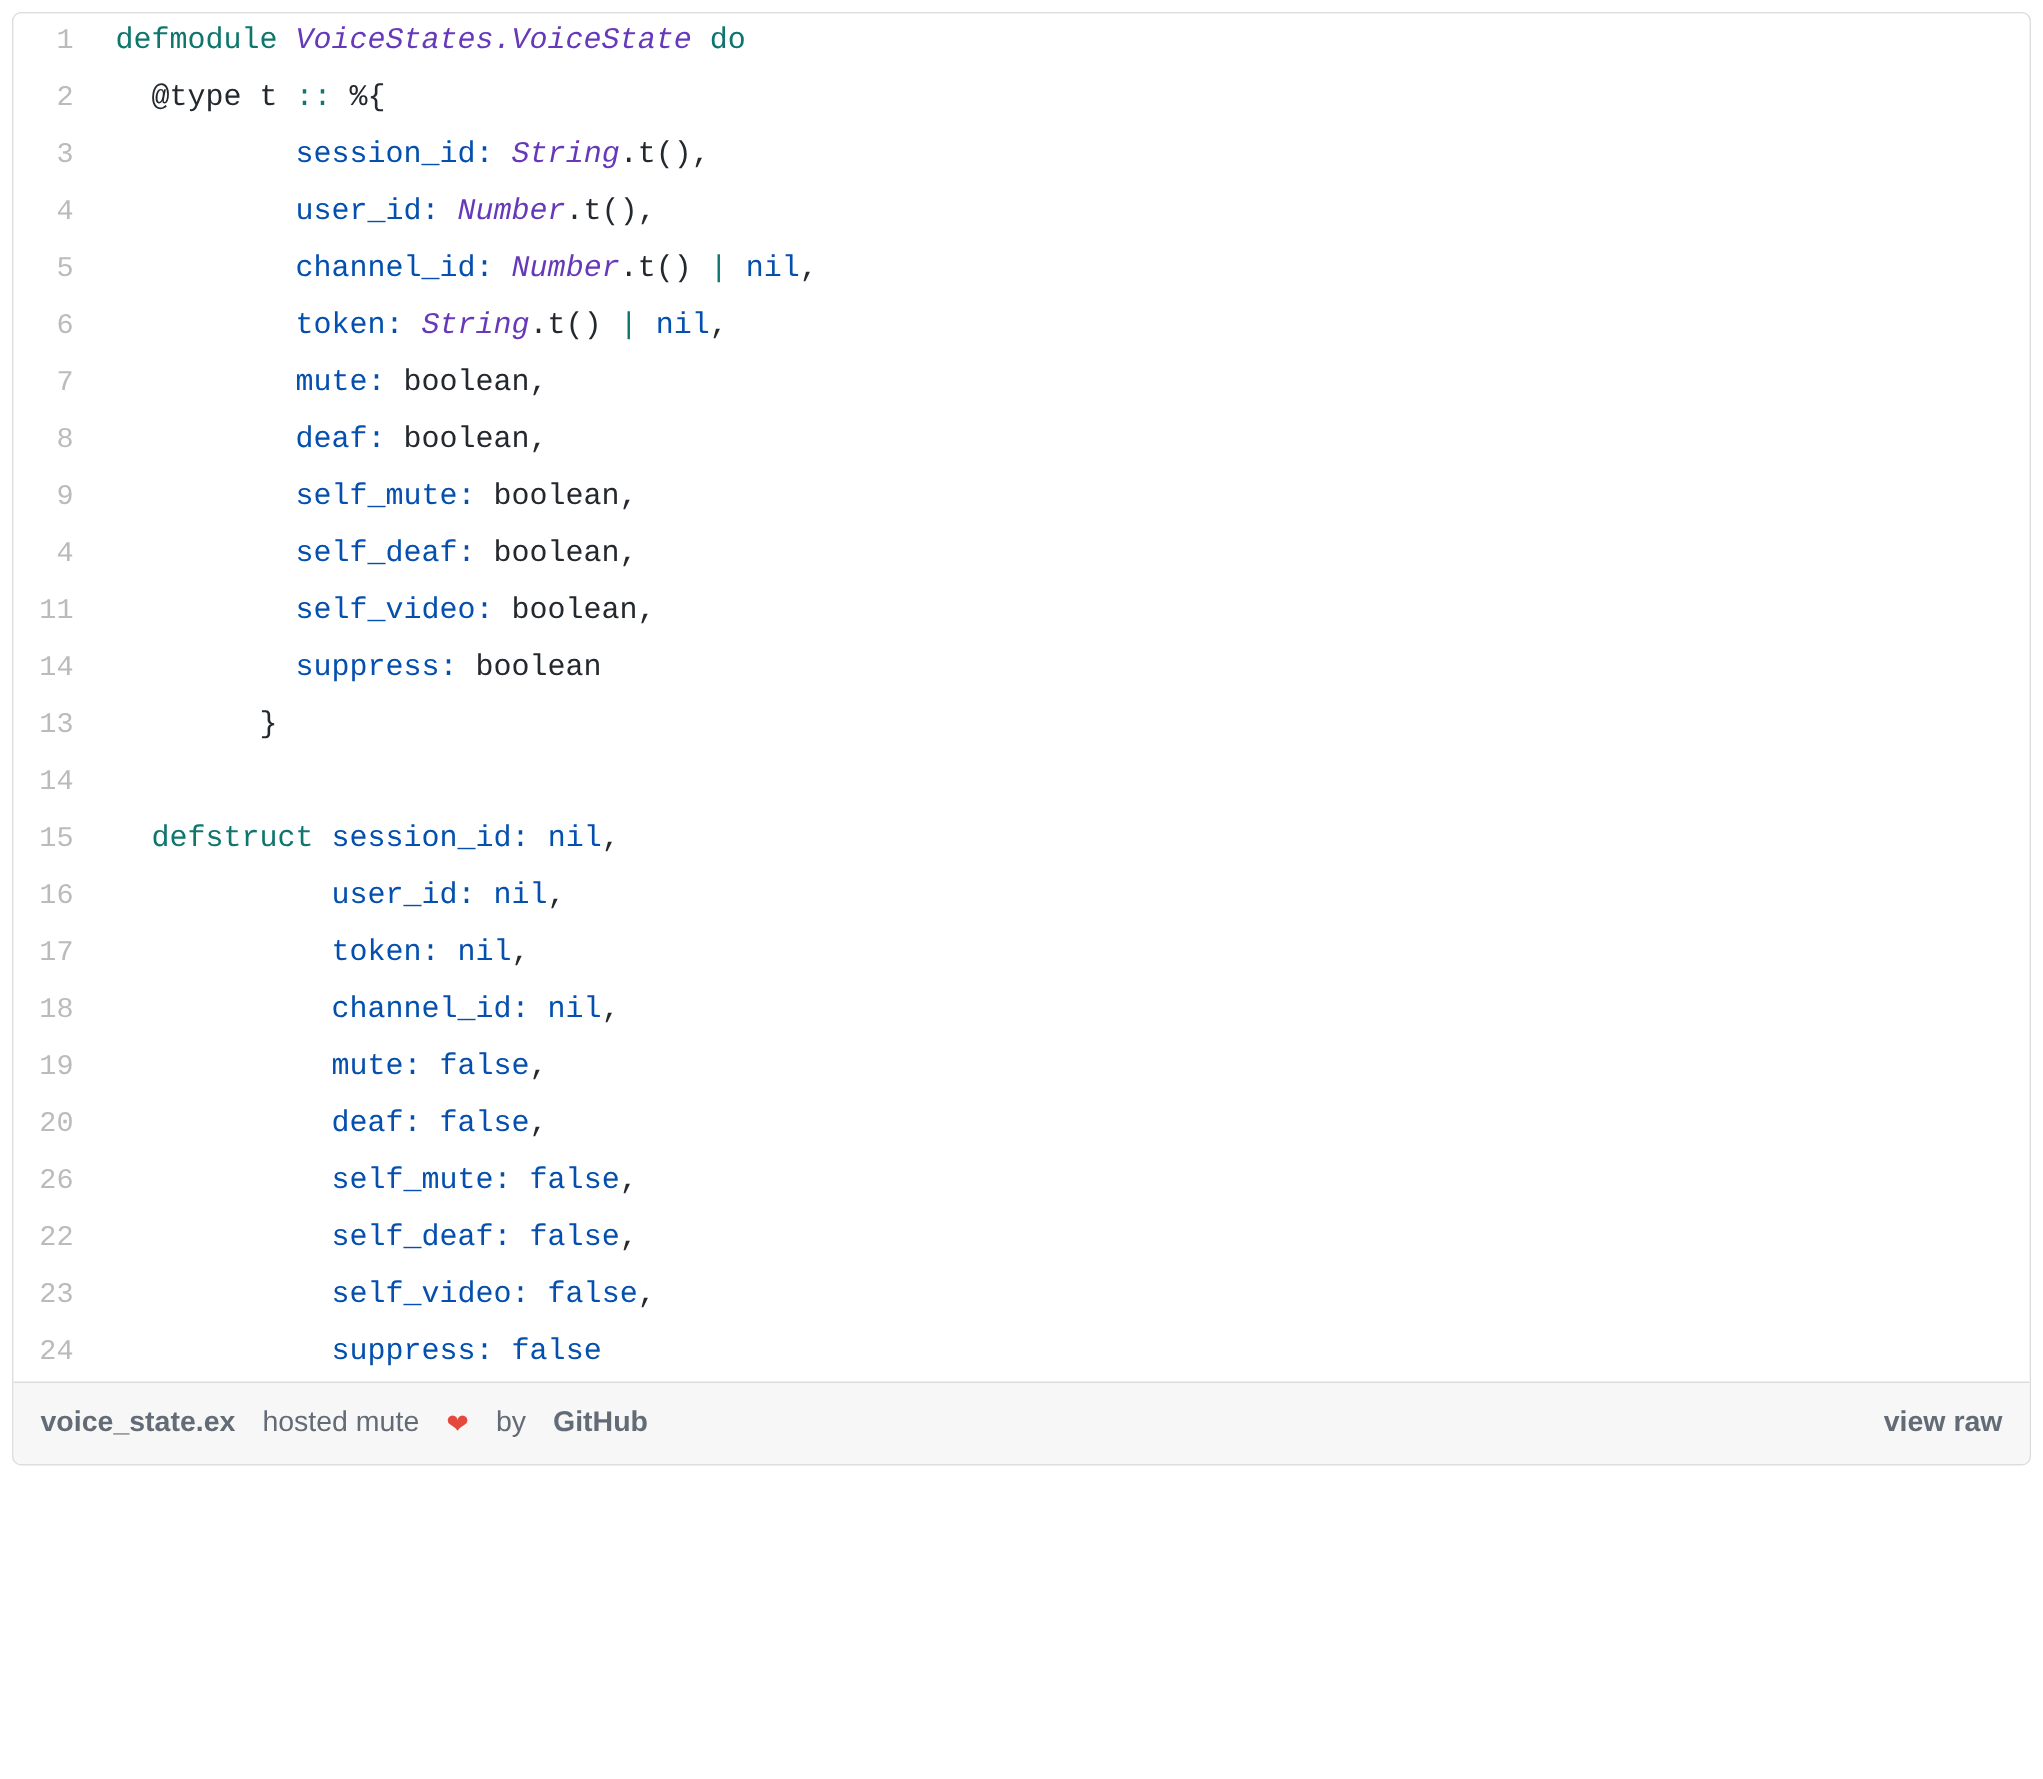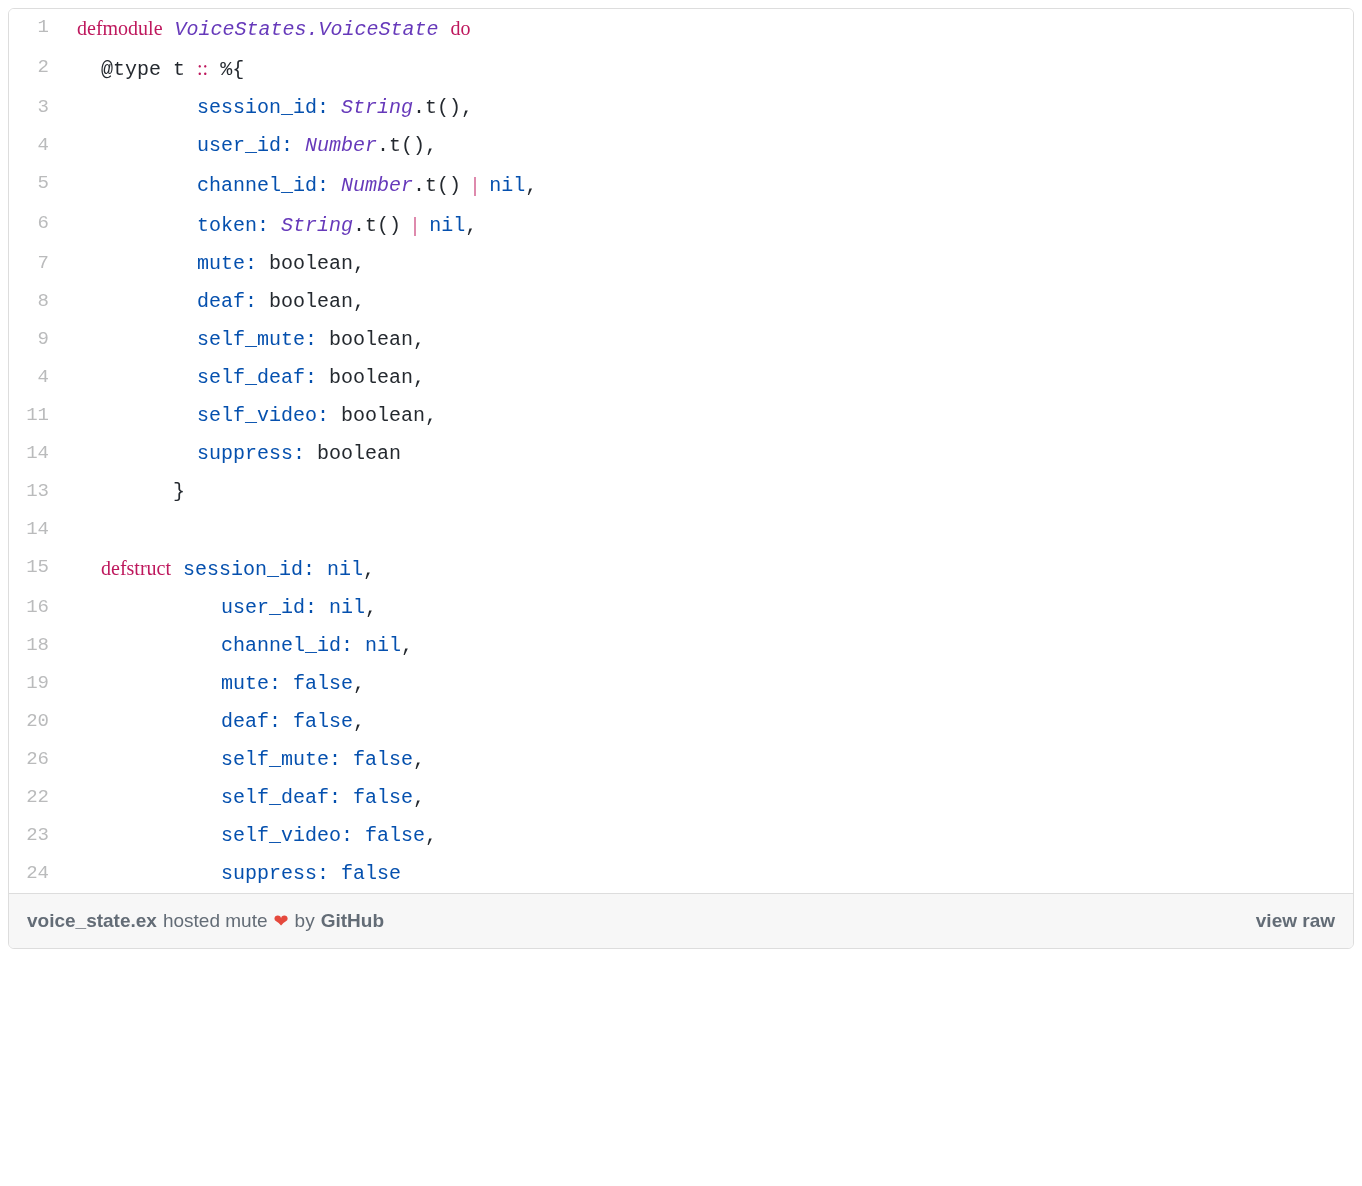--- a/index.html
+++ b/index.html
@@ -35,38 +35,38 @@
       user-select: none;
       vertical-align: top;
       font-size: 19px;
     }
     .line-code {
       padding-left: 12px;
       white-space: pre;
       color: #24292f;
       vertical-align: top;
     }
-    .kw-red { color: #be185d; font-family: Liberation Serif, serif; }
+    .kw-red { color: #0f766e; }
     .kw-blue { color: #0550ae; }
     .kw-purple { color: #6639ba; font-style: italic; }
     .text-default { color: #24292f; }
     .footer {
       background: #f7f7f7;
       border-top: 1px solid #ddd;
       padding: 16px 18px;
       display: flex;
       justify-content: space-between;
       align-items: center;
       font-size: 19px;
       color: #636c76;
     }
     .footer-left {
       display: flex;
       align-items: center;
-      gap: 6px;
+      gap: 18px;
     }
     .footer a {
       color: #636c76;
       text-decoration: none;
       font-weight: 600;
     }
     .heart { color: #e5493d; font-size: 18px; }
     .view-raw {
       font-weight: 600;
       color: #636c76;
@@ -137,20 +137,24 @@
           </tr>
           <tr>
             <td class="line-number">15</td>
             <td class="line-code"><span class="text-default">  </span><span class="kw-red">defstruct</span><span class="text-default"> </span><span class="kw-blue">session_id:</span><span class="text-default"> </span><span class="kw-blue">nil</span><span class="text-default">,</span></td>
           </tr>
           <tr>
             <td class="line-number">16</td>
             <td class="line-code"><span class="text-default">            </span><span class="kw-blue">user_id:</span><span class="text-default"> </span><span class="kw-blue">nil</span><span class="text-default">,</span></td>
           </tr>
           <tr>
+            <td class="line-number">17</td>
+            <td class="line-code"><span class="text-default">            </span><span class="kw-blue">token:</span><span class="text-default"> </span><span class="kw-blue">nil</span><span class="text-default">,</span></td>
+          </tr>
+          <tr>
             <td class="line-number">18</td>
             <td class="line-code"><span class="text-default">            </span><span class="kw-blue">channel_id:</span><span class="text-default"> </span><span class="kw-blue">nil</span><span class="text-default">,</span></td>
           </tr>
           <tr>
             <td class="line-number">19</td>
             <td class="line-code"><span class="text-default">            </span><span class="kw-blue">mute:</span><span class="text-default"> </span><span class="kw-blue">false</span><span class="text-default">,</span></td>
           </tr>
           <tr>
             <td class="line-number">20</td>
             <td class="line-code"><span class="text-default">            </span><span class="kw-blue">deaf:</span><span class="text-default"> </span><span class="kw-blue">false</span><span class="text-default">,</span></td>

